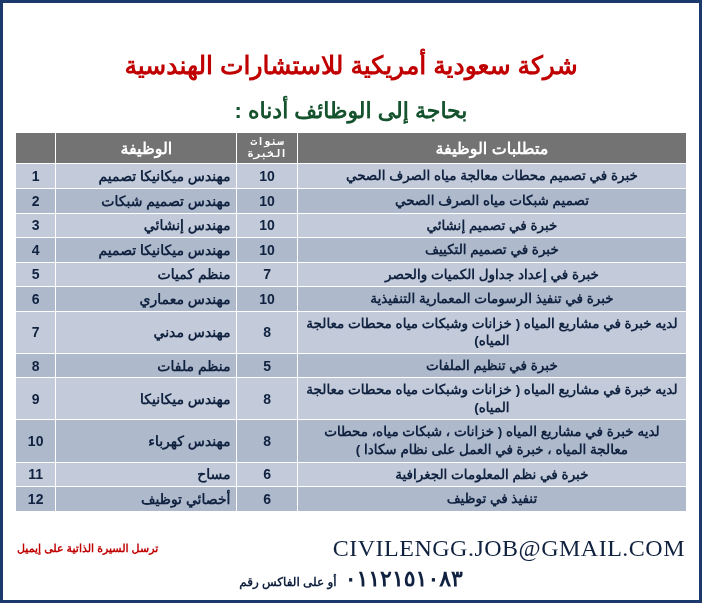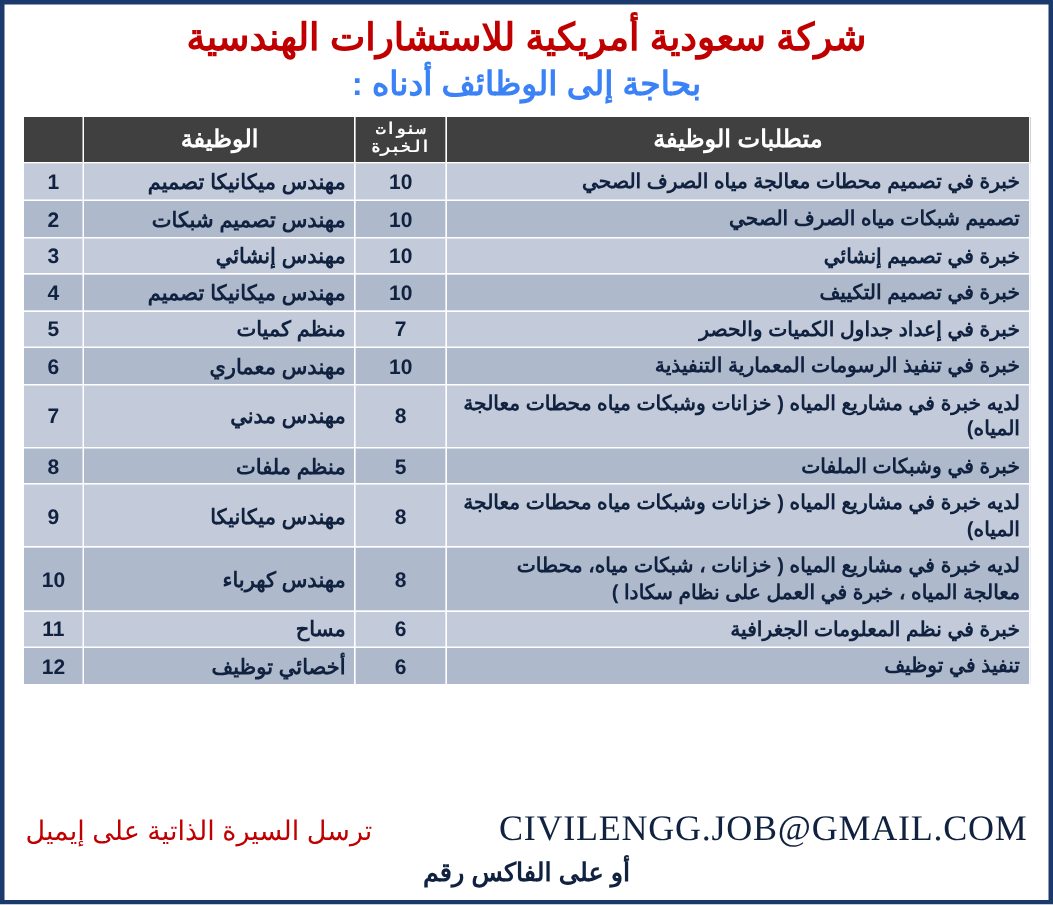--- a/index.html
+++ b/index.html
@@ -26,46 +26,47 @@
     text-align: center;
     padding: 8px 10px 4px 10px;
   }
   .head .line1 {
     color: #c00000;
     font-size: 25px;
     font-weight: bold;
     letter-spacing: 0px;
     line-height: 1.15;
     white-space: nowrap;
+    margin-top: 40px;
   }
   .head .line2 {
-    color: #3b82f6;
+    color: #14532d;
     font-size: 22px;
     font-weight: bold;
     line-height: 1.25;
-    margin-top: 2px;
+    margin-top: 17px;
   }
   
   .table-wrap {
     padding: 4px 12px 0 12px;
     flex: 1 1 auto;
   }
   table.jobs {
     width: 100%;
     border-collapse: collapse;
     table-layout: fixed;
     font-size: 13px;
   }
   table.jobs th, table.jobs td {
     border: 1px solid #ffffff;
     padding: 3px 6px;
     vertical-align: middle;
   }
   thead th {
-    background: #404040;
+    background: #737373;
     color: #ffffff;
     font-weight: bold;
     font-size: 16px;
     padding: 7px 4px;
     border: 1px solid #1b3a6b;
   }
   thead th.small {
     font-size: 11px;
     line-height: 1.1;
     font-family: Liberation Mono, monospace;
@@ -90,57 +91,57 @@
     color: #10223f;
     font-size: 14px;
   }
   td.years {
     text-align: center;
     font-weight: bold;
     color: #10223f;
     font-size: 14px;
   }
   td.req {
-    text-align: right;
+    text-align: center;
     font-weight: bold;
     color: #10223f;
     font-size: 13.5px;
     line-height: 1.3;
   }
   
   .foot {
     padding: 6px 14px 8px 14px;
   }
   .foot-row {
     display: flex;
     align-items: center;
     justify-content: space-between;
     gap: 10px;
   }
   .foot-label {
     color: #c00000;
-    font-size: 18px;
-    font-weight: normal;
+    font-size: 11px;
+    font-weight: bold;
     white-space: nowrap;
   }
   .foot-email {
     color: #10223f;
     font-family: "Liberation Serif", serif;
     font-size: 24px;
     letter-spacing: 0.5px;
     direction: ltr;
     white-space: nowrap;
   }
   .foot-sub {
     text-align: center;
     margin-top: 4px;
   }
   .foot-fax-label {
     color: #10223f;
-    font-size: 17px;
+    font-size: 12px;
     font-weight: bold;
   }
   .foot-fax-number {
     color: #10223f;
     font-size: 22px;
     font-weight: bold;
     letter-spacing: 1px;
     direction: ltr;
     display: inline-block;
   }
@@ -217,21 +218,21 @@
           <td class="title">مهندس معماري</td>
           <td class="num">6</td>
         </tr>
         <tr class="odd">
           <td class="req">لديه خبرة في مشاريع المياه ( خزانات وشبكات مياه محطات معالجة المياه)</td>
           <td class="years">8</td>
           <td class="title">مهندس مدني</td>
           <td class="num">7</td>
         </tr>
         <tr class="even">
-          <td class="req">خبرة في وشبكات الملفات</td>
+          <td class="req">خبرة في تنظيم الملفات</td>
           <td class="years">5</td>
           <td class="title">منظم ملفات</td>
           <td class="num">8</td>
         </tr>
         <tr class="odd">
           <td class="req">لديه خبرة في مشاريع المياه ( خزانات وشبكات مياه محطات معالجة المياه)</td>
           <td class="years">8</td>
           <td class="title">مهندس ميكانيكا</td>
           <td class="num">9</td>
         </tr>
@@ -257,18 +258,19 @@
     </table>
   </div>
 
   <div class="foot">
     <div class="foot-row">
       <div class="foot-email">CIVILENGG.JOB@GMAIL.COM</div>
       <div class="foot-label">ترسل السيرة الذاتية على إيميل</div>
     </div>
     <div class="foot-sub">
       <div class="fax-line">
+        <span class="foot-fax-number">٠١١٢١٥١٠٨٣</span>
         <span class="foot-fax-label">أو على الفاكس رقم</span>
       </div>
     </div>
   </div>
 
 </div>
 
 </body></html>

